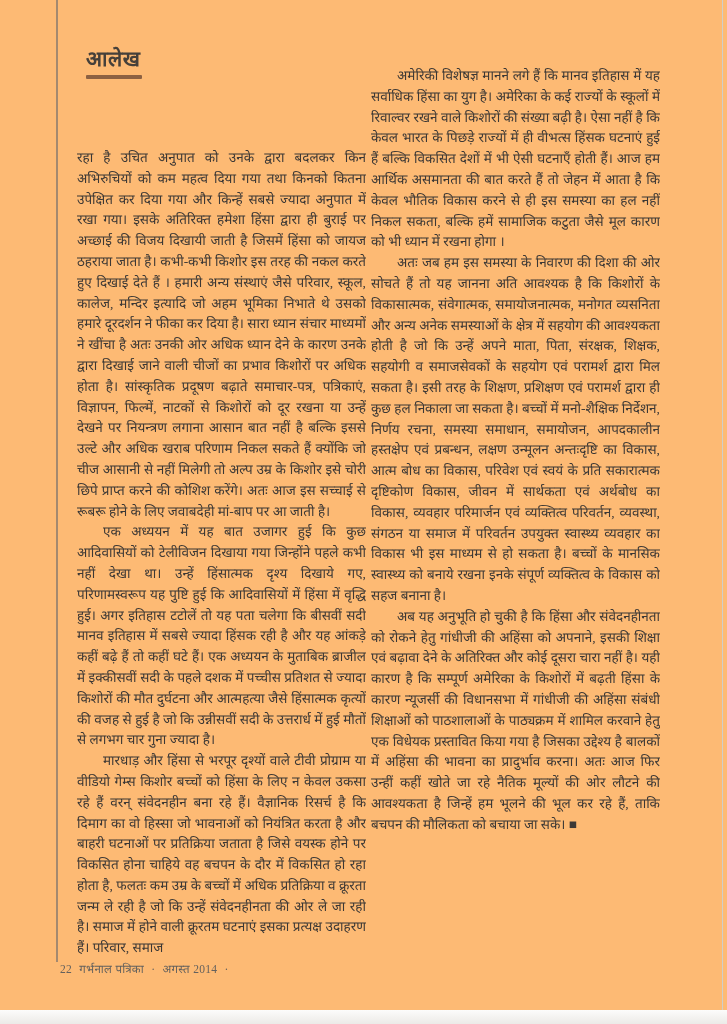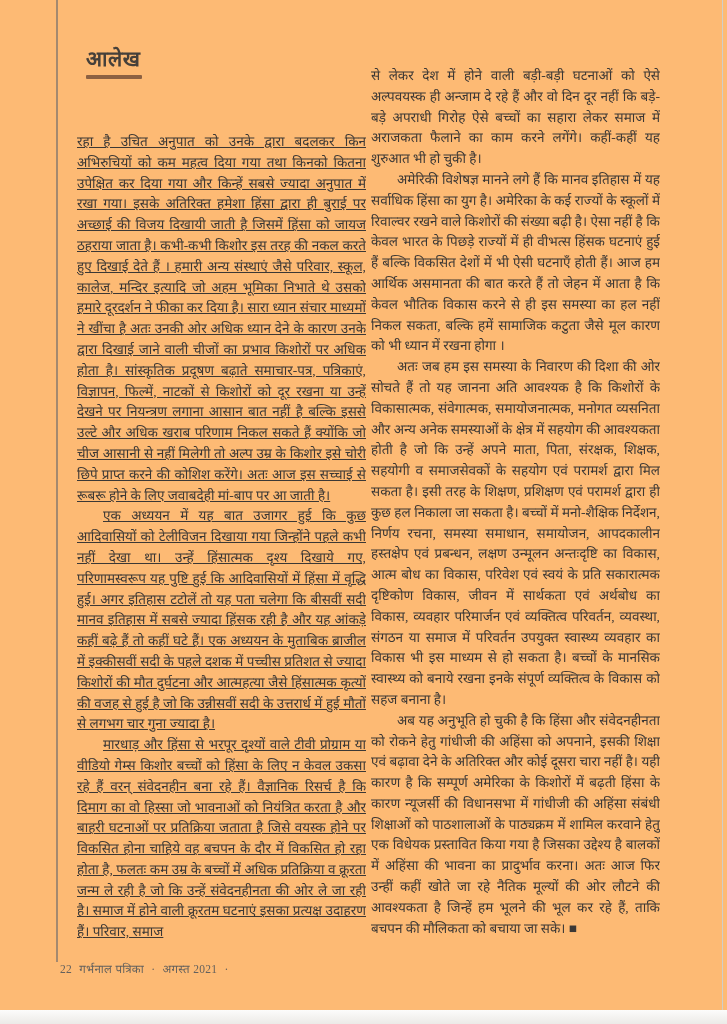--- a/index.html
+++ b/index.html
@@ -38,21 +38,21 @@
   .header-underline{
     width:56px;height:4px;background:#8c6142;margin-top:3px;border-radius:1px;
   }
   
   .col{
     position:absolute;width:289px;
     font-size:13.5px;line-height:20.8px;color:#3c3835;
     text-align:justify;
     overflow:hidden;
   }
-  .col-left{left:77px;top:132px;height:814px;text-decoration:underline;}
+  .col-left{left:77px;top:148px;height:814px;}
   .col-right{left:371px;top:66px;height:896px;}
   .para{margin:0;}
   .para.indent{text-indent:26px;}
   
   .footer{
     position:absolute;left:60px;top:961px;
     font-size:11.5px;color:#64615d;letter-spacing:.3px;
     white-space:nowrap;
   }
   .footer span{margin-right:4px;margin-top:45px;}
@@ -71,27 +71,26 @@
     <div class="header-underline"></div>
   </div>
 
   <div class="col col-left">
       <p class="para">रहा है उचित अनुपात को उनके द्वारा बदलकर किन अभिरुचियों को कम महत्व दिया गया तथा किनको कितना उपेक्षित कर दिया गया और किन्हें सबसे ज्यादा अनुपात में रखा गया। इसके अतिरिक्त हमेशा हिंसा द्वारा ही बुराई पर अच्छाई की विजय दिखायी जाती है जिसमें हिंसा को जायज ठहराया जाता है। कभी-कभी किशोर इस तरह की नकल करते हुए दिखाई देते हैं । हमारी अन्य संस्थाएं जैसे परिवार, स्कूल, कालेज, मन्दिर इत्यादि जो अहम भूमिका निभाते थे उसको हमारे दूरदर्शन ने फीका कर दिया है। सारा ध्यान संचार माध्यमों ने खींचा है अतः उनकी ओर अधिक ध्यान देने के कारण उनके द्वारा दिखाई जाने वाली चीजों का प्रभाव किशोरों पर अधिक होता है। सांस्कृतिक प्रदूषण बढ़ाते समाचार-पत्र, पत्रिकाएं, विज्ञापन, फिल्में, नाटकों से किशोरों को दूर रखना या उन्हें देखने पर नियन्त्रण लगाना आसान बात नहीं है बल्कि इससे उल्टे और अधिक खराब परिणाम निकल सकते हैं क्योंकि जो चीज आसानी से नहीं मिलेगी तो अल्प उम्र के किशोर इसे चोरी छिपे प्राप्त करने की कोशिश करेंगे। अतः आज इस सच्चाई से रूबरू होने के लिए जवाबदेही मां-बाप पर आ जाती है।</p>
       <p class="para indent">एक अध्ययन में यह बात उजागर हुई कि कुछ आदिवासियों को टेलीविजन दिखाया गया जिन्होंने पहले कभी नहीं देखा था। उन्हें हिंसात्मक दृश्य दिखाये गए, परिणामस्वरूप यह पुष्टि हुई कि आदिवासियों में हिंसा में वृद्धि हुई। अगर इतिहास टटोलें तो यह पता चलेगा कि बीसवीं सदी मानव इतिहास में सबसे ज्यादा हिंसक रही है और यह आंकड़े कहीं बढ़े हैं तो कहीं घटे हैं। एक अध्ययन के मुताबिक ब्राजील में इक्कीसवीं सदी के पहले दशक में पच्चीस प्रतिशत से ज्यादा किशोरों की मौत दुर्घटना और आत्महत्या जैसे हिंसात्मक कृत्यों की वजह से हुई है जो कि उन्नीसवीं सदी के उत्तरार्ध में हुई मौतों से लगभग चार गुना ज्यादा है।</p>
       <p class="para indent">मारधाड़ और हिंसा से भरपूर दृश्यों वाले टीवी प्रोग्राम या वीडियो गेम्स किशोर बच्चों को हिंसा के लिए न केवल उकसा रहे हैं वरन् संवेदनहीन बना रहे हैं। वैज्ञानिक रिसर्च है कि दिमाग का वो हिस्सा जो भावनाओं को नियंत्रित करता है और बाहरी घटनाओं पर प्रतिक्रिया जताता है जिसे वयस्क होने पर विकसित होना चाहिये वह बचपन के दौर में विकसित हो रहा होता है, फलतः कम उम्र के बच्चों में अधिक प्रतिक्रिया व क्रूरता जन्म ले रही है जो कि उन्हें संवेदनहीनता की ओर ले जा रही है। समाज में होने वाली क्रूरतम घटनाएं इसका प्रत्यक्ष उदाहरण हैं। परिवार, समाज</p>
     </div>
 
   <div class="col col-right">
-      <p class="para">से लेकर देश में होने वाली बड़ी-बड़ी घटनाओं को ऐसे अल्पवयस्क ही अन्जाम दे रहे हैं और वो दिन दूर नहीं कि बड़े-बड़े अपराधी गिरोह ऐसे बच्चों का सहारा लेकर समाज में अराजकता फैलाने का काम करने लगेंगे। कहीं-कहीं यह शुरुआत भी हो चुकी है।</p>
       <p class="para indent">अमेरिकी विशेषज्ञ मानने लगे हैं कि मानव इतिहास में यह सर्वाधिक हिंसा का युग है। अमेरिका के कई राज्यों के स्कूलों में रिवाल्वर रखने वाले किशोरों की संख्या बढ़ी है। ऐसा नहीं है कि केवल भारत के पिछड़े राज्यों में ही वीभत्स हिंसक घटनाएं हुई हैं बल्कि विकसित देशों में भी ऐसी घटनाएँ होती हैं। आज हम आर्थिक असमानता की बात करते हैं तो जेहन में आता है कि केवल भौतिक विकास करने से ही इस समस्या का हल नहीं निकल सकता, बल्कि हमें सामाजिक कटुता जैसे मूल कारण को भी ध्यान में रखना होगा ।</p>
       <p class="para indent">अतः जब हम इस समस्या के निवारण की दिशा की ओर सोचते हैं तो यह जानना अति आवश्यक है कि किशोरों के विकासात्मक, संवेगात्मक, समायोजनात्मक, मनोगत व्यसनिता और अन्य अनेक समस्याओं के क्षेत्र में सहयोग की आवश्यकता होती है जो कि उन्हें अपने माता, पिता, संरक्षक, शिक्षक, सहयोगी व समाजसेवकों के सहयोग एवं परामर्श द्वारा मिल सकता है। इसी तरह के शिक्षण, प्रशिक्षण एवं परामर्श द्वारा ही कुछ हल निकाला जा सकता है। बच्चों में मनो-शैक्षिक निर्देशन, निर्णय रचना, समस्या समाधान, समायोजन, आपदकालीन हस्तक्षेप एवं प्रबन्धन, लक्षण उन्मूलन अन्तःदृष्टि का विकास, आत्म बोध का विकास, परिवेश एवं स्वयं के प्रति सकारात्मक दृष्टिकोण विकास, जीवन में सार्थकता एवं अर्थबोध का विकास, व्यवहार परिमार्जन एवं व्यक्तित्व परिवर्तन, व्यवस्था, संगठन या समाज में परिवर्तन उपयुक्त स्वास्थ्य व्यवहार का विकास भी इस माध्यम से हो सकता है। बच्चों के मानसिक स्वास्थ्य को बनाये रखना इनके संपूर्ण व्यक्तित्व के विकास को सहज बनाना है।</p>
       <p class="para indent">अब यह अनुभूति हो चुकी है कि हिंसा और संवेदनहीनता को रोकने हेतु गांधीजी की अहिंसा को अपनाने, इसकी शिक्षा एवं बढ़ावा देने के अतिरिक्त और कोई दूसरा चारा नहीं है। यही कारण है कि सम्पूर्ण अमेरिका के किशोरों में बढ़ती हिंसा के कारण न्यूजर्सी की विधानसभा में गांधीजी की अहिंसा संबंधी शिक्षाओं को पाठशालाओं के पाठ्यक्रम में शामिल करवाने हेतु एक विधेयक प्रस्तावित किया गया है जिसका उद्देश्य है बालकों में अहिंसा की भावना का प्रादुर्भाव करना। अतः आज फिर उन्हीं कहीं खोते जा रहे नैतिक मूल्यों की ओर लौटने की आवश्यकता है जिन्हें हम भूलने की भूल कर रहे हैं, ताकि बचपन की मौलिकता को बचाया जा सके। ■</p>
     </div>
 
   <div class="footer">
     <span>22</span>
     <span>गर्भनाल पत्रिका</span>
     <span>·</span>
-    <span>अगस्त 2021</span>
+    <span>अगस्त 2014</span>
     <span>·</span>
   </div>
 
 </div>
 
 </body></html>

